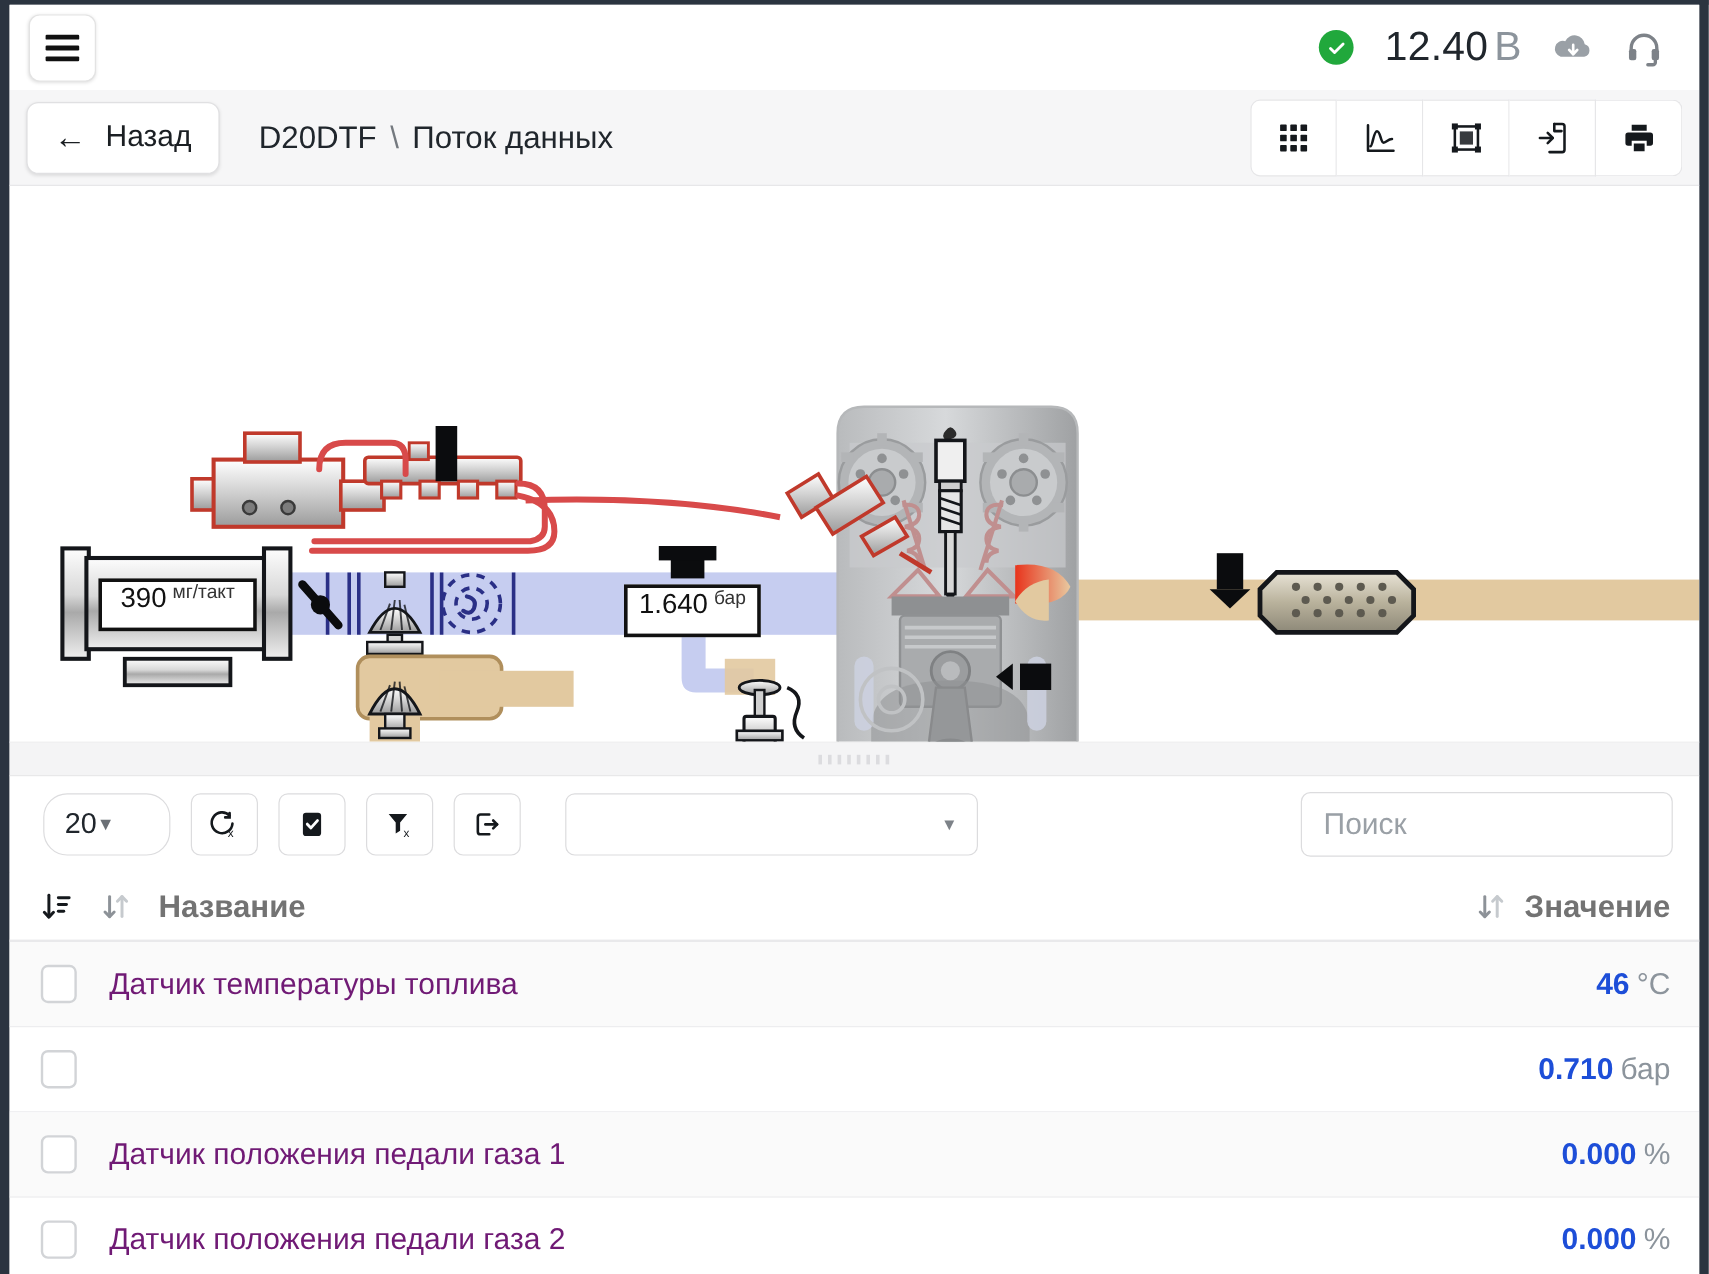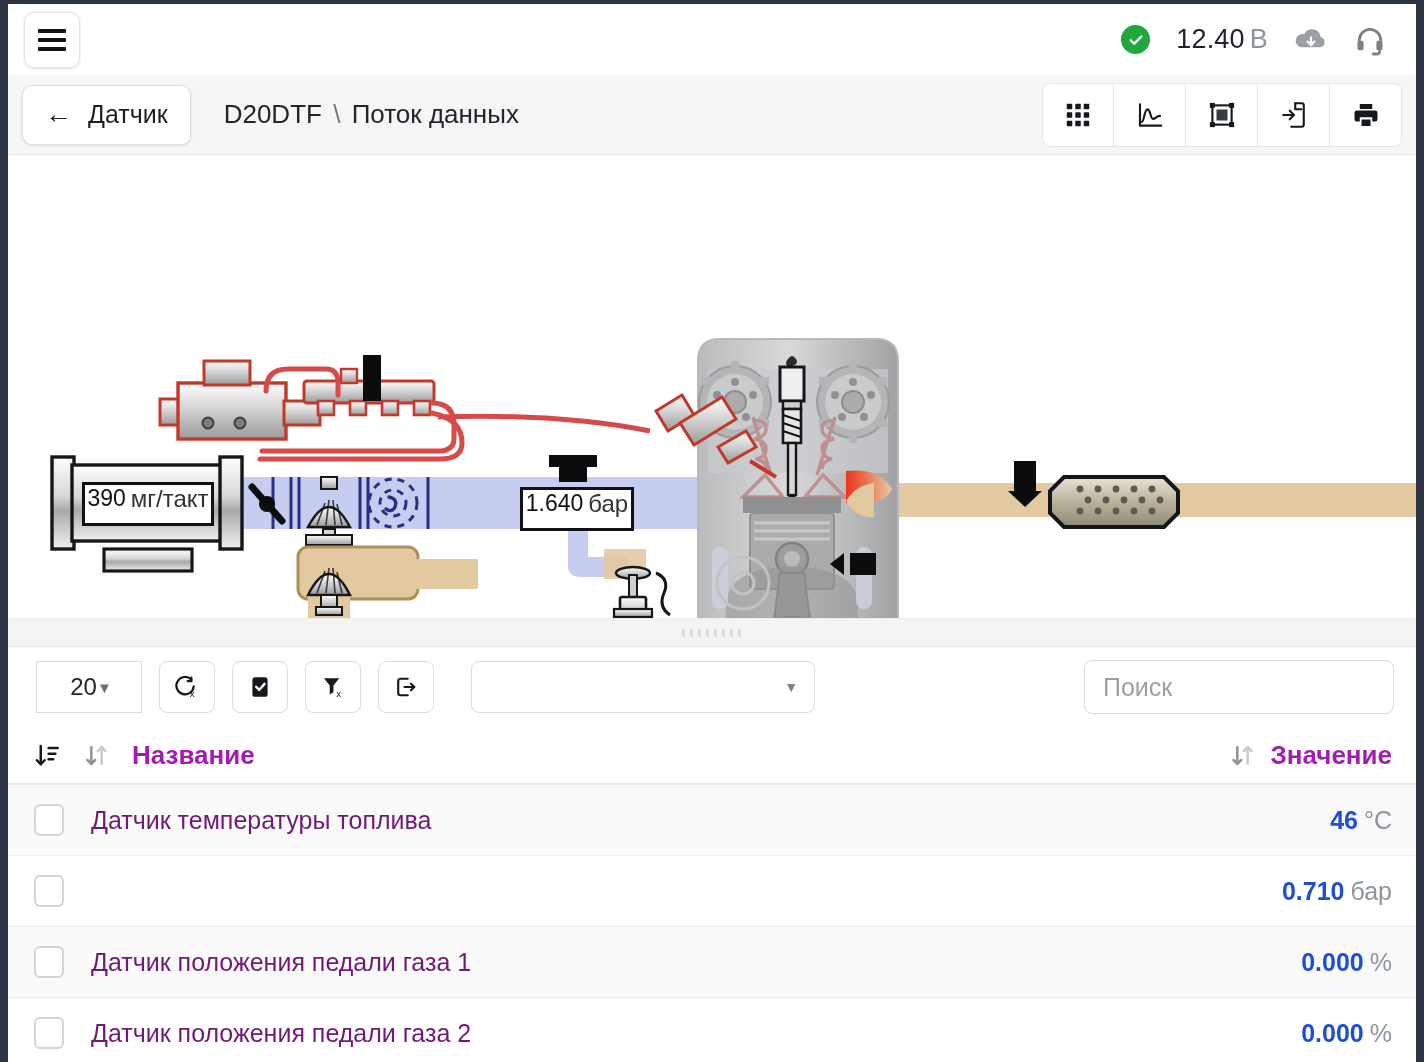--- a/index.html
+++ b/index.html
@@ -40,21 +40,21 @@
   .hamburger i { display:block; width: 28px; height: 4px; background: #111; border-radius: 1px; }
   .status-right {
     margin-left: auto; display: flex; align-items: center; gap: 26px;
     padding-right: 14px;
   }
   .check-badge {
     width: 29px; height: 29px; border-radius: 50%;
     background: #21a83c; display: flex; align-items: center; justify-content: center;
   }
   .check-badge svg { width: 18px; height: 18px; }
-  .voltage { font-size: 27px; color: #20262c; letter-spacing: .2px; white-space: nowrap; }
+  .voltage { font-size: 34px; color: #20262c; letter-spacing: .2px; white-space: nowrap; }
   .voltage .unit { color: #8c949c; margin-left: 5px; }
   .ic-gray { color: #9aa0a6; display: flex; align-items: center; }
 
   
   .navbar {
     height: 80px; flex: 0 0 80px;
     background: #f6f6f7;
     display: flex; align-items: center;
     padding: 0 14px;
     border-bottom: 1px solid #e7e7e9;
@@ -107,23 +107,23 @@
 
   
   .controls {
     flex: 0 0 80px; height: 80px;
     display: flex; align-items: center;
     padding: 0 22px 0 28px; gap: 17px;
     background: #fff;
   }
   .pagesize {
     width: 106px; height: 52px;
-    border: 1px solid #dcdcde; border-radius: 0;
+    border: 1px solid #dcdcde; border-radius: 20px;
     background: #fff;
-    display: flex; align-items: center; justify-content: center;
+    display: flex; align-items: center; justify-content: flex-start;
     padding: 0 13px 0 17px;
     font-size: 24px; color: #20262c; cursor: pointer;
   }
   .pagesize .chev { font-size: 15px; color: #6b7076; }
   .cbtn {
     width: 56px; height: 52px;
     border: 1px solid #dcdcde; border-radius: 8px; background: #fff;
     display: flex; align-items: center; justify-content: center;
     cursor: pointer;
   }
@@ -146,21 +146,21 @@
 
   
   .thead {
     display: flex; align-items: center;
     height: 58px; padding: 0 24px 0 26px;
     background: #fff;
     border-bottom: 2px solid #e9e9eb;
   }
   .th-name { display: flex; align-items: center; gap: 22px; flex: 1; }
   .th-val  { display: flex; align-items: center; gap: 14px; }
-  .th-label { font-size: 26px; font-weight: bold; color: #a21caf; }
+  .th-label { font-size: 26px; font-weight: bold; color: #737373; }
   .sort-ico { display: flex; align-items: center; cursor: pointer; }
   .sort-ico svg { width: 27px; height: 27px; }
 
   .tbody { flex: 1; overflow: hidden; background: #fff; }
   .row {
     display: flex; align-items: center;
     height: 71px;
     padding: 0 24px 0 26px;
     border-bottom: 1px solid #ededef;
   }
@@ -177,21 +177,21 @@
   .row-value .num { font-weight: bold; color: #1d4ed8; }
   .row-value .unit { color: #8c949c; margin-left: 6px; }
 
   
   .dbox {
     position: absolute;
     background: #fff; border: 3px solid #111;
     display: flex; align-items: flex-start; justify-content: center;
     font-size: 23px; color: #111; white-space: nowrap;
   }
-  .dbox .u { color: #333; font-size: 24px; margin-left: 5px; }
+  .dbox .u { color: #333; font-size: 16px; margin-left: 5px; }
 </style>
 </head>
 <body>
 
 <div class="app">
 
   <div class="statusbar">
     <div class="hamburger">
       <i></i>
       <i></i>
@@ -220,21 +220,21 @@
           <rect x="16.8" y="12.6" width="4.6" height="7" rx="1.4" fill="#7d8288" stroke="none"></rect>
           <path d="M19.1 19.6v1.3a1.6 1.6 0 0 1-1.6 1.6h-3.1"></path>
         </svg>
       </div>
     </div>
   </div>
 
   <div class="navbar">
     <div class="back-btn">
       <span class="arrow">←</span>
-      <span>Датчик</span>
+      <span>Назад</span>
     </div>
     <div class="crumb">
       <span>D20DTF</span>
       <span class="sep">\</span>
       <span>Поток данных</span>
     </div>
 
     <div class="tools">
       <div class="tool">
         <svg viewBox="0 0 24 24" fill="#15191d">

